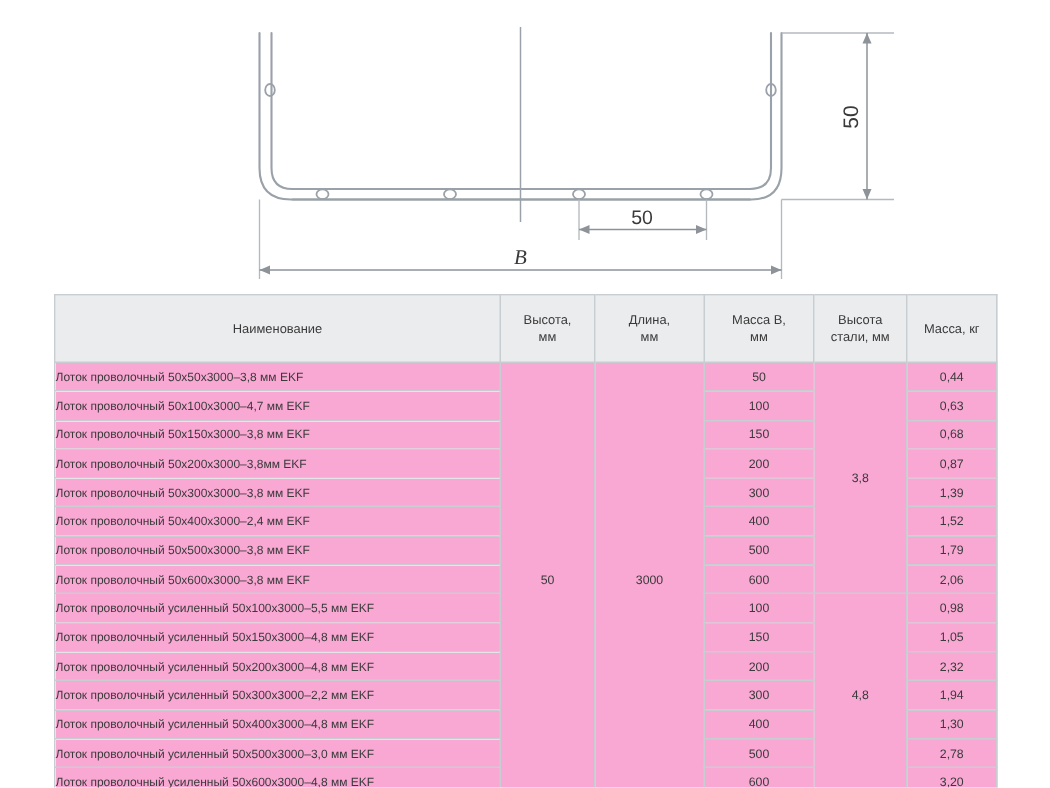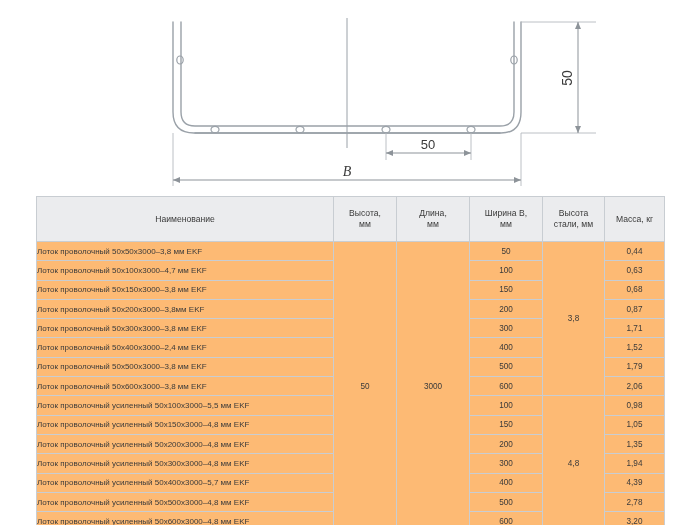--- a/index.html
+++ b/index.html
@@ -56,21 +56,21 @@
     background: #ebecee;
     height: 44px;
     text-align: center;
     vertical-align: middle;
     font-size: 8.6px;
     line-height: 1.25;
     color: #3a3a3a;
   }
   table.spec tbody td {
     height: 18.3px;
-    background: #fdba74;
+    background: #f9a8d4;
   }
   td.name {
     text-align: left;
     padding-left: 7px;
     font-size: 8px;
     white-space: nowrap;
     overflow: hidden;
   }
   td.ctr {
     text-align: center;
@@ -161,21 +161,21 @@
           </th>
           <th>
             <span>Высота,</span><br>
             <span>мм</span>
           </th>
           <th>
             <span>Длина,</span><br>
             <span>мм</span>
           </th>
           <th>
-            <span>Ширина B,</span><br>
+            <span>Масса B,</span><br>
             <span>мм</span>
           </th>
           <th>
             <span>Высота</span><br>
             <span>стали, мм</span>
           </th>
           <th>
             <span>Масса, кг</span>
           </th>
         </tr>
@@ -202,21 +202,21 @@
           <td class="ctr">0,68</td>
         </tr>
         <tr>
           <td class="name">Лоток проволочный 50x200x3000–3,8мм EKF</td>
           <td class="ctr">200</td>
           <td class="ctr">0,87</td>
         </tr>
         <tr>
           <td class="name">Лоток проволочный 50x300x3000–3,8 мм EKF</td>
           <td class="ctr">300</td>
-          <td class="ctr">1,71</td>
+          <td class="ctr">1,39</td>
         </tr>
         <tr>
           <td class="name">Лоток проволочный 50x400x3000–2,4 мм EKF</td>
           <td class="ctr">400</td>
           <td class="ctr">1,52</td>
         </tr>
         <tr>
           <td class="name">Лоток проволочный 50x500x3000–3,8 мм EKF</td>
           <td class="ctr">500</td>
           <td class="ctr">1,79</td>
@@ -234,34 +234,34 @@
           <td class="ctr">0,98</td>
         </tr>
         <tr>
           <td class="name">Лоток проволочный усиленный 50x150x3000–4,8 мм EKF</td>
           <td class="ctr">150</td>
           <td class="ctr">1,05</td>
         </tr>
         <tr>
           <td class="name">Лоток проволочный усиленный 50x200x3000–4,8 мм EKF</td>
           <td class="ctr">200</td>
-          <td class="ctr">1,35</td>
-        </tr>
-        <tr>
-          <td class="name">Лоток проволочный усиленный 50x300x3000–4,8 мм EKF</td>
+          <td class="ctr">2,32</td>
+        </tr>
+        <tr>
+          <td class="name">Лоток проволочный усиленный 50x300x3000–2,2 мм EKF</td>
           <td class="ctr">300</td>
           <td class="ctr">1,94</td>
         </tr>
         <tr>
-          <td class="name">Лоток проволочный усиленный 50x400x3000–5,7 мм EKF</td>
+          <td class="name">Лоток проволочный усиленный 50x400x3000–4,8 мм EKF</td>
           <td class="ctr">400</td>
-          <td class="ctr">4,39</td>
-        </tr>
-        <tr>
-          <td class="name">Лоток проволочный усиленный 50x500x3000–4,8 мм EKF</td>
+          <td class="ctr">1,30</td>
+        </tr>
+        <tr>
+          <td class="name">Лоток проволочный усиленный 50x500x3000–3,0 мм EKF</td>
           <td class="ctr">500</td>
           <td class="ctr">2,78</td>
         </tr>
         <tr>
           <td class="name">Лоток проволочный усиленный 50x600x3000–4,8 мм EKF</td>
           <td class="ctr">600</td>
           <td class="ctr">3,20</td>
         </tr>
       </tbody>
     </table>

